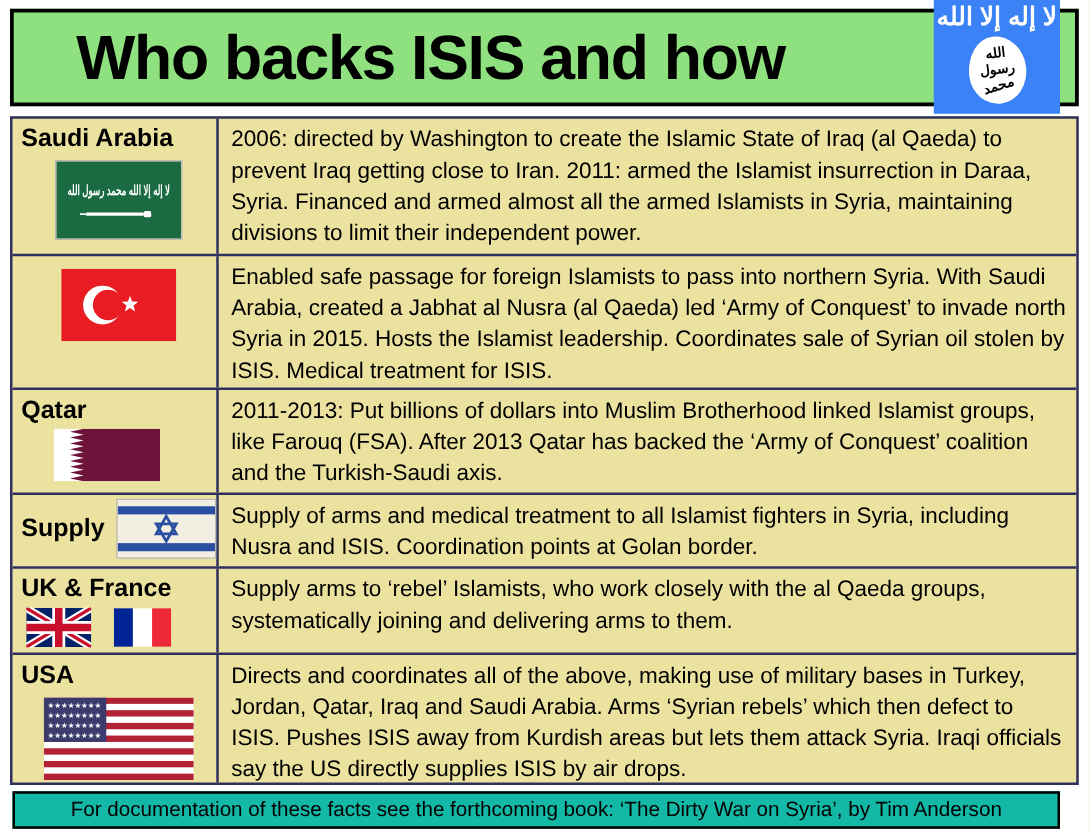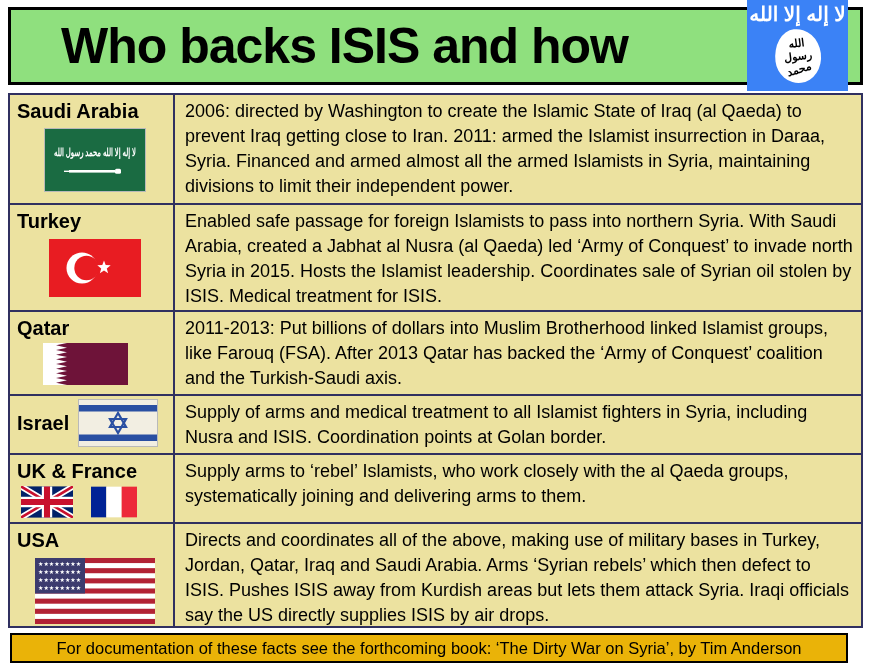--- a/index.html
+++ b/index.html
@@ -94,21 +94,21 @@
   .flag-center { margin:6px auto 0 auto; }
   .flag-qatar-pos { margin:3px 0 0 26px; }
   .inline-flag-wrap { display:flex; align-items:center; gap:10px; }
   .twin-flags { display:flex; gap:18px; margin:3px 0 0 4px; align-items:center; }
   .bordered { outline:1px solid #b9b9b9; }
 
   
   .footer-bar {
     position:absolute; left:10px; top:633px;
     width:838px; height:30px;
-    background:#eab308;
+    background:#14b8a6;
     border:2px solid #000;
     box-sizing:border-box;
     display:flex; align-items:center; justify-content:center;
   }
   .footer-text { font-size:16.5px; white-space:nowrap; }
 </style>
 </head>
 <body>
 
 <div class="title-bar">
@@ -135,21 +135,20 @@
         <rect x="24" y="41" width="46" height="2.6" fill="#ffffff"></rect>
         <rect x="70" y="39.8" width="6" height="5" rx="1.5" fill="#ffffff"></rect>
         <path d="M24,42.3 L19,42.3" stroke="#ffffff" stroke-width="1.4"></path>
       </svg>
     </div>
     <div class="desc-cell">2006: directed by Washington to create the Islamic State of Iraq (al Qaeda) to prevent Iraq getting close to Iran. 2011: armed the Islamist insurrection in Daraa, Syria. Financed and armed almost all the armed Islamists in Syria, maintaining divisions to limit their independent power.</div>
   </div>
 
   <div class="row r2">
     <div class="country-cell">
-      <div class="country-name">Turkey</div>
       <svg class="flag flag-center" width="92" height="58" viewBox="0 0 92 58">
         <rect width="92" height="58" fill="#e81c22"></rect>
         <circle cx="33" cy="29" r="15.5" fill="#ffffff"></circle>
         <circle cx="37.5" cy="29" r="12.2" fill="#e81c22"></circle>
         <polygon fill="#ffffff" points="55,21.5 56.7,26.1 61.7,26.3 57.8,29.4 59.1,34.2 55,31.4 50.9,34.2 52.2,29.4 48.3,26.3 53.3,26.1"></polygon>
       </svg>
     </div>
     <div class="desc-cell">Enabled safe passage for foreign Islamists to pass into northern Syria. With Saudi Arabia, created a Jabhat al Nusra (al Qaeda) led ‘Army of Conquest’ to invade north Syria in 2015. Hosts the Islamist leadership. Coordinates sale of Syrian oil stolen by ISIS. Medical treatment for ISIS.</div>
   </div>
 
@@ -160,21 +159,21 @@
         <rect width="85" height="42" fill="#ffffff"></rect>
         <polygon fill="#6e1339" points="85,0 24,0 13,2.3 24,4.7 13,7 24,9.3 13,11.7 24,14 13,16.3 24,18.7 13,21 24,23.3 13,25.7 24,28 13,30.3 24,32.7 13,35 24,37.3 13,39.7 24,42 85,42"></polygon>
       </svg>
     </div>
     <div class="desc-cell">2011-2013: Put billions of dollars into Muslim Brotherhood linked Islamist groups, like Farouq (FSA). After 2013 Qatar has backed the ‘Army of Conquest’ coalition and the Turkish-Saudi axis.</div>
   </div>
 
   <div class="row r4">
     <div class="country-cell">
       <div class="inline-flag-wrap">
-        <div class="country-name">Israel</div>
+        <div class="country-name">Supply</div>
         <svg class="flag bordered" width="78" height="46" viewBox="0 0 78 46">
           <rect width="78" height="46" fill="#f2eee2"></rect>
           <rect x="0" y="5" width="78" height="6.5" fill="#2a4fa2"></rect>
           <rect x="0" y="34.5" width="78" height="6.5" fill="#2a4fa2"></rect>
           <polygon points="39,13 31,27 47,27" fill="none" stroke="#2a4fa2" stroke-width="2.2"></polygon>
           <polygon points="39,33 31,19 47,19" fill="none" stroke="#2a4fa2" stroke-width="2.2"></polygon>
         </svg>
       </div>
     </div>
     <div class="desc-cell">Supply of arms and medical treatment to all Islamist fighters in Syria, including Nusra and ISIS. Coordination points at Golan border.</div>

